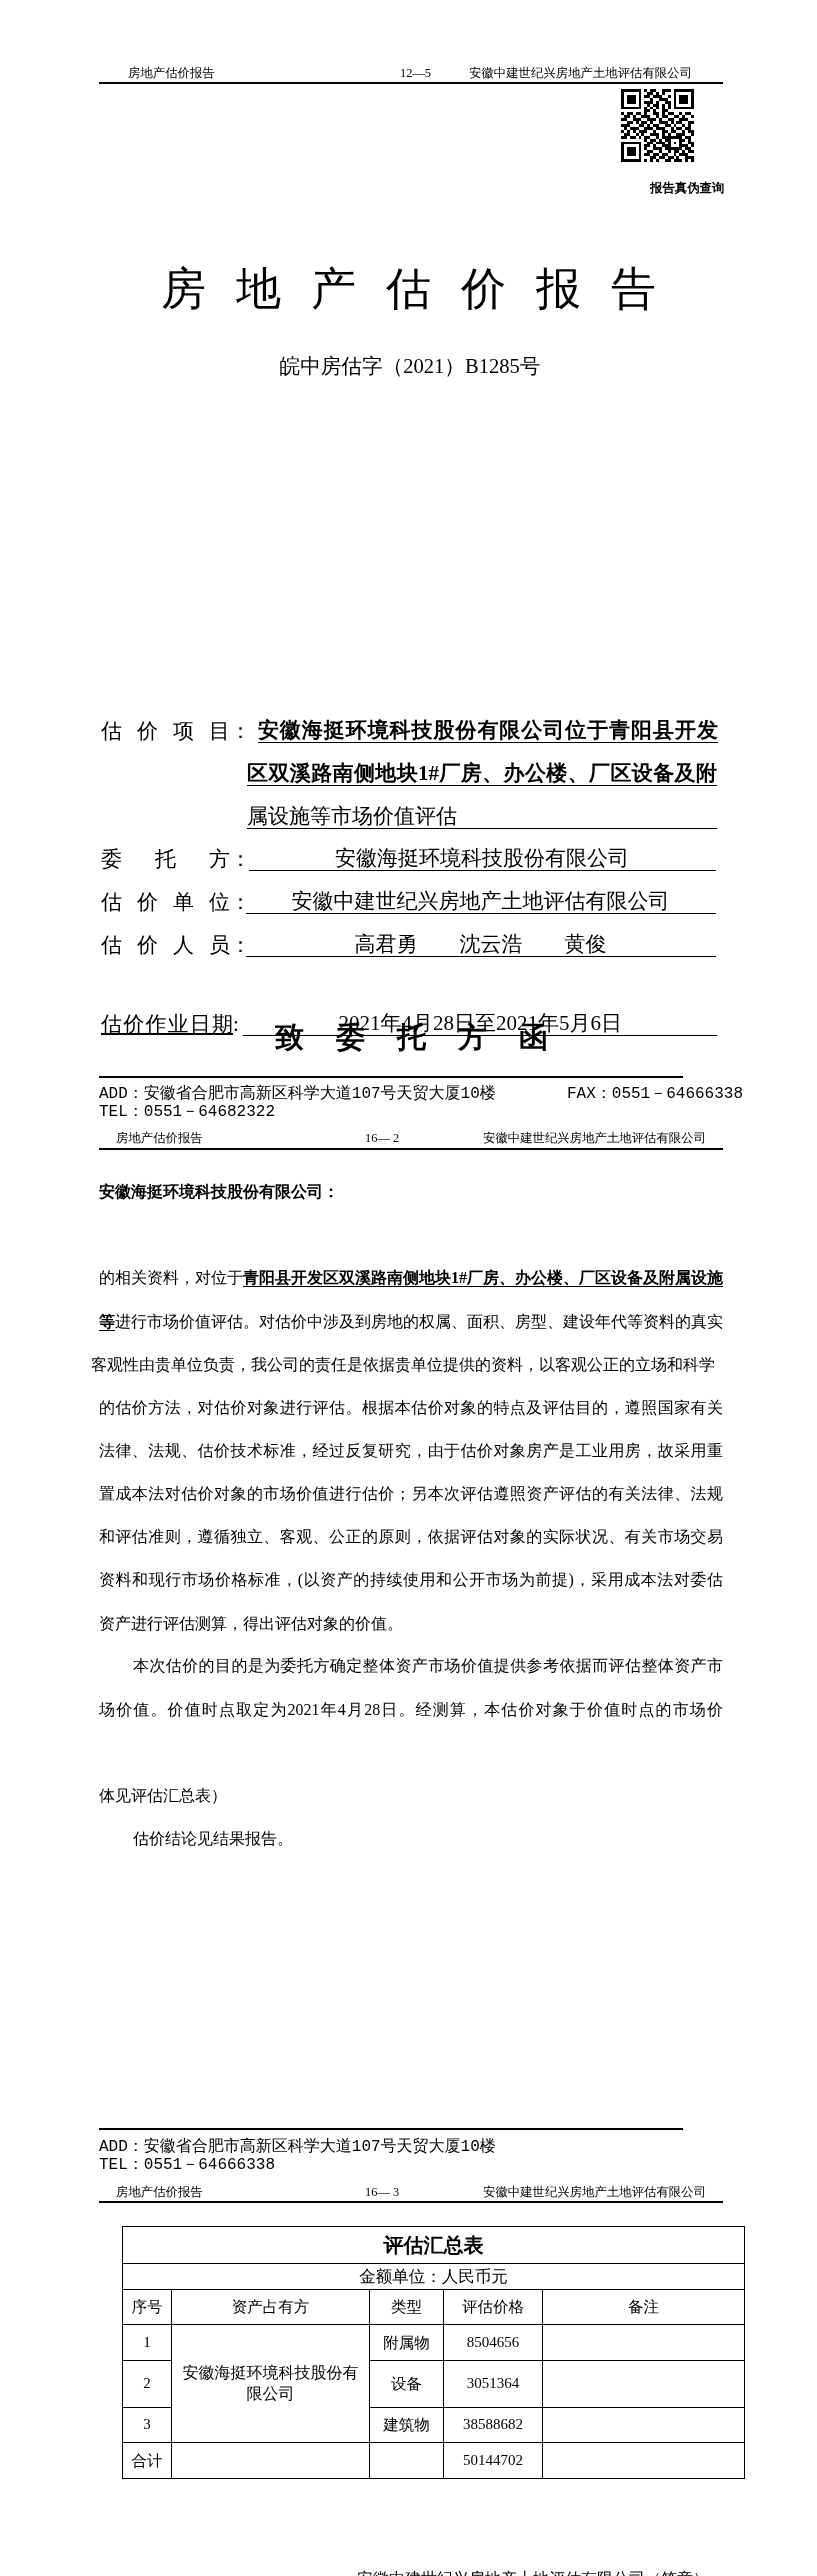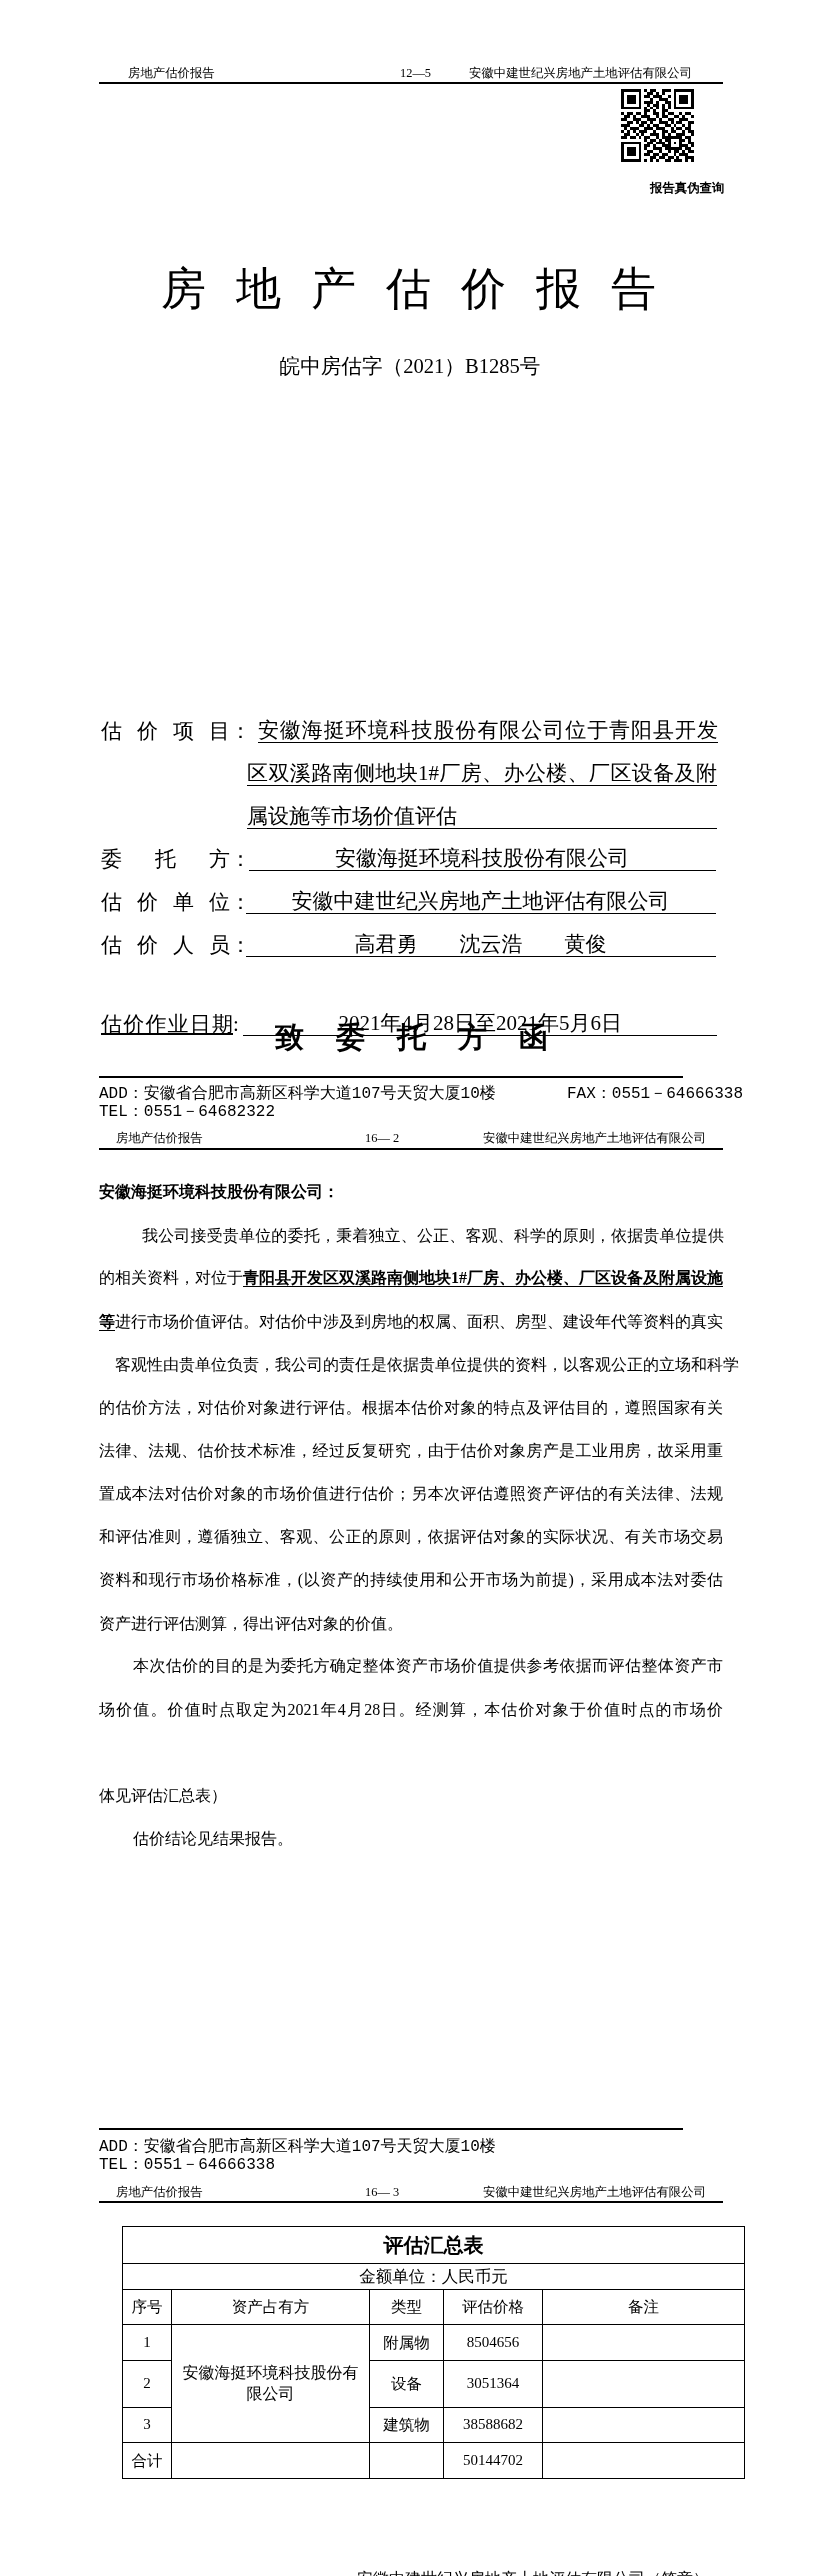--- a/index.html
+++ b/index.html
@@ -11,21 +11,21 @@
   .rule { position:absolute; background:#000; }
   .hdr { font-size:12.4px; line-height:13.4px; white-space:nowrap; }
   .qr-caption { font-size:12.4px; line-height:13.4px; font-weight:bold; white-space:nowrap; }
   .title { font-size:45px; line-height:47px; letter-spacing:30px; white-space:nowrap; }
   .report-no { font-size:20.6px; line-height:23px; text-align:center; white-space:nowrap; }
 
   .field { position:absolute; display:flex; align-items:flex-end; font-size:21px; line-height:23px; white-space:nowrap; }
   .f-label { display:inline-block; width:129px; text-align:justify; text-align-last:justify; }
   .f-colon { display:inline-block; width:15.5px; text-align:left; }
   .f-value { display:inline-block; border-bottom:1.5px solid #000; text-align:center; }
-  .f-value.j { text-align:justify; text-align-last:justify; }
+  .f-value.j { text-align:justify; text-align-last:justify;font-weight:bold; }
   .f-value.l { text-align:left; }
 
   .letter-heading { font-size:29px; line-height:30px; font-weight:bold; letter-spacing:32px; white-space:nowrap; }
 
   .foot { font-size:16px; line-height:15.5px; white-space:nowrap; font-family:"Liberation Mono","DejaVu Sans Mono",monospace; }
 
   .bl { position:absolute; font-size:16px; line-height:16.5px; }
   .bl.j { text-align:justify; text-align-last:justify; }
   .b { font-weight:bold; }
   .u { text-decoration:underline; text-decoration-thickness:1px; text-underline-offset:2.6px; }
@@ -101,24 +101,23 @@
   <div class="abs foot" style="left:537px;top:1087px;width:206px;text-align:right;">FAX：0551－64666338</div>
   <div class="abs foot" style="left:99px;top:1105px;">TEL：0551－64682322</div>
 
   <div class="abs hdr" style="left:116px;top:1132px;">房地产估价报告</div>
   <div class="abs hdr" style="left:365px;top:1132px;">16— 2</div>
   <div class="abs hdr" style="left:483px;top:1132px;">安徽中建世纪兴房地产土地评估有限公司</div>
   <div class="rule" style="left:99px;top:1148px;width:624px;height:1.5px;"></div>
 
   <div class="bl b" style="left:99px;top:1184px;">安徽海挺环境科技股份有限公司：</div>
 
-  <div class="bl j" style="left:142px;top:1228px;width:582px;"><span>我公司接受贵单位的委托，秉着独立、公正、客观、科学的原则，依据贵单位提供</span></div>
   <div class="bl j" style="left:99px;top:1270px;width:624px;"><span>的相关资料，对位于</span><span class="b u">青阳县开发区双溪路南侧地块1#厂房、办公楼、厂区设备及附属设施</span></div>
   <div class="bl j" style="left:99px;top:1314px;width:624px;"><span class="b u">等</span><span>进行市场价值评估。对估价中涉及到房地的权属、面积、房型、建设年代等资料的真实</span></div>
-  <div class="bl j" style="left:115px;top:1357px;width:624px;"><span>客观性由贵单位负责，我公司的责任是依据贵单位提供的资料，以客观公正的立场和科学</span></div>
+  <div class="bl j" style="left:91px;top:1357px;width:624px;"><span>客观性由贵单位负责，我公司的责任是依据贵单位提供的资料，以客观公正的立场和科学</span></div>
   <div class="bl j" style="left:99px;top:1400px;width:624px;"><span>的估价方法，对估价对象进行评估。根据本估价对象的特点及评估目的，遵照国家有关</span></div>
   <div class="bl j" style="left:99px;top:1443px;width:624px;"><span>法律、法规、估价技术标准，经过反复研究，由于估价对象房产是工业用房，故采用重</span></div>
   <div class="bl j" style="left:99px;top:1486px;width:624px;"><span>置成本法对估价对象的市场价值进行估价；另本次评估遵照资产评估的有关法律、法规</span></div>
   <div class="bl j" style="left:99px;top:1529px;width:624px;"><span>和评估准则，遵循独立、客观、公正的原则，依据评估对象的实际状况、有关市场交易</span></div>
   <div class="bl j" style="left:99px;top:1572px;width:624px;"><span>资料和现行市场价格标准，(以资产的持续使用和公开市场为前提)，采用成本法对委估</span></div>
   <div class="bl" style="left:99px;top:1616px;width:624px;"><span>资产进行评估测算，得出评估对象的价值。</span></div>
 
   <div class="bl j" style="left:133px;top:1658px;width:590px;"><span>本次估价的目的是为委托方确定整体资产市场价值提供参考依据而评估整体资产市</span></div>
   <div class="bl j" style="left:99px;top:1702px;width:624px;"><span>场价值。价值时点取定为2021年4月28日。经测算，本估价对象于价值时点的市场价</span></div>
   <div class="bl" style="left:99px;top:1788px;width:624px;"><span>体见评估汇总表）</span></div>

